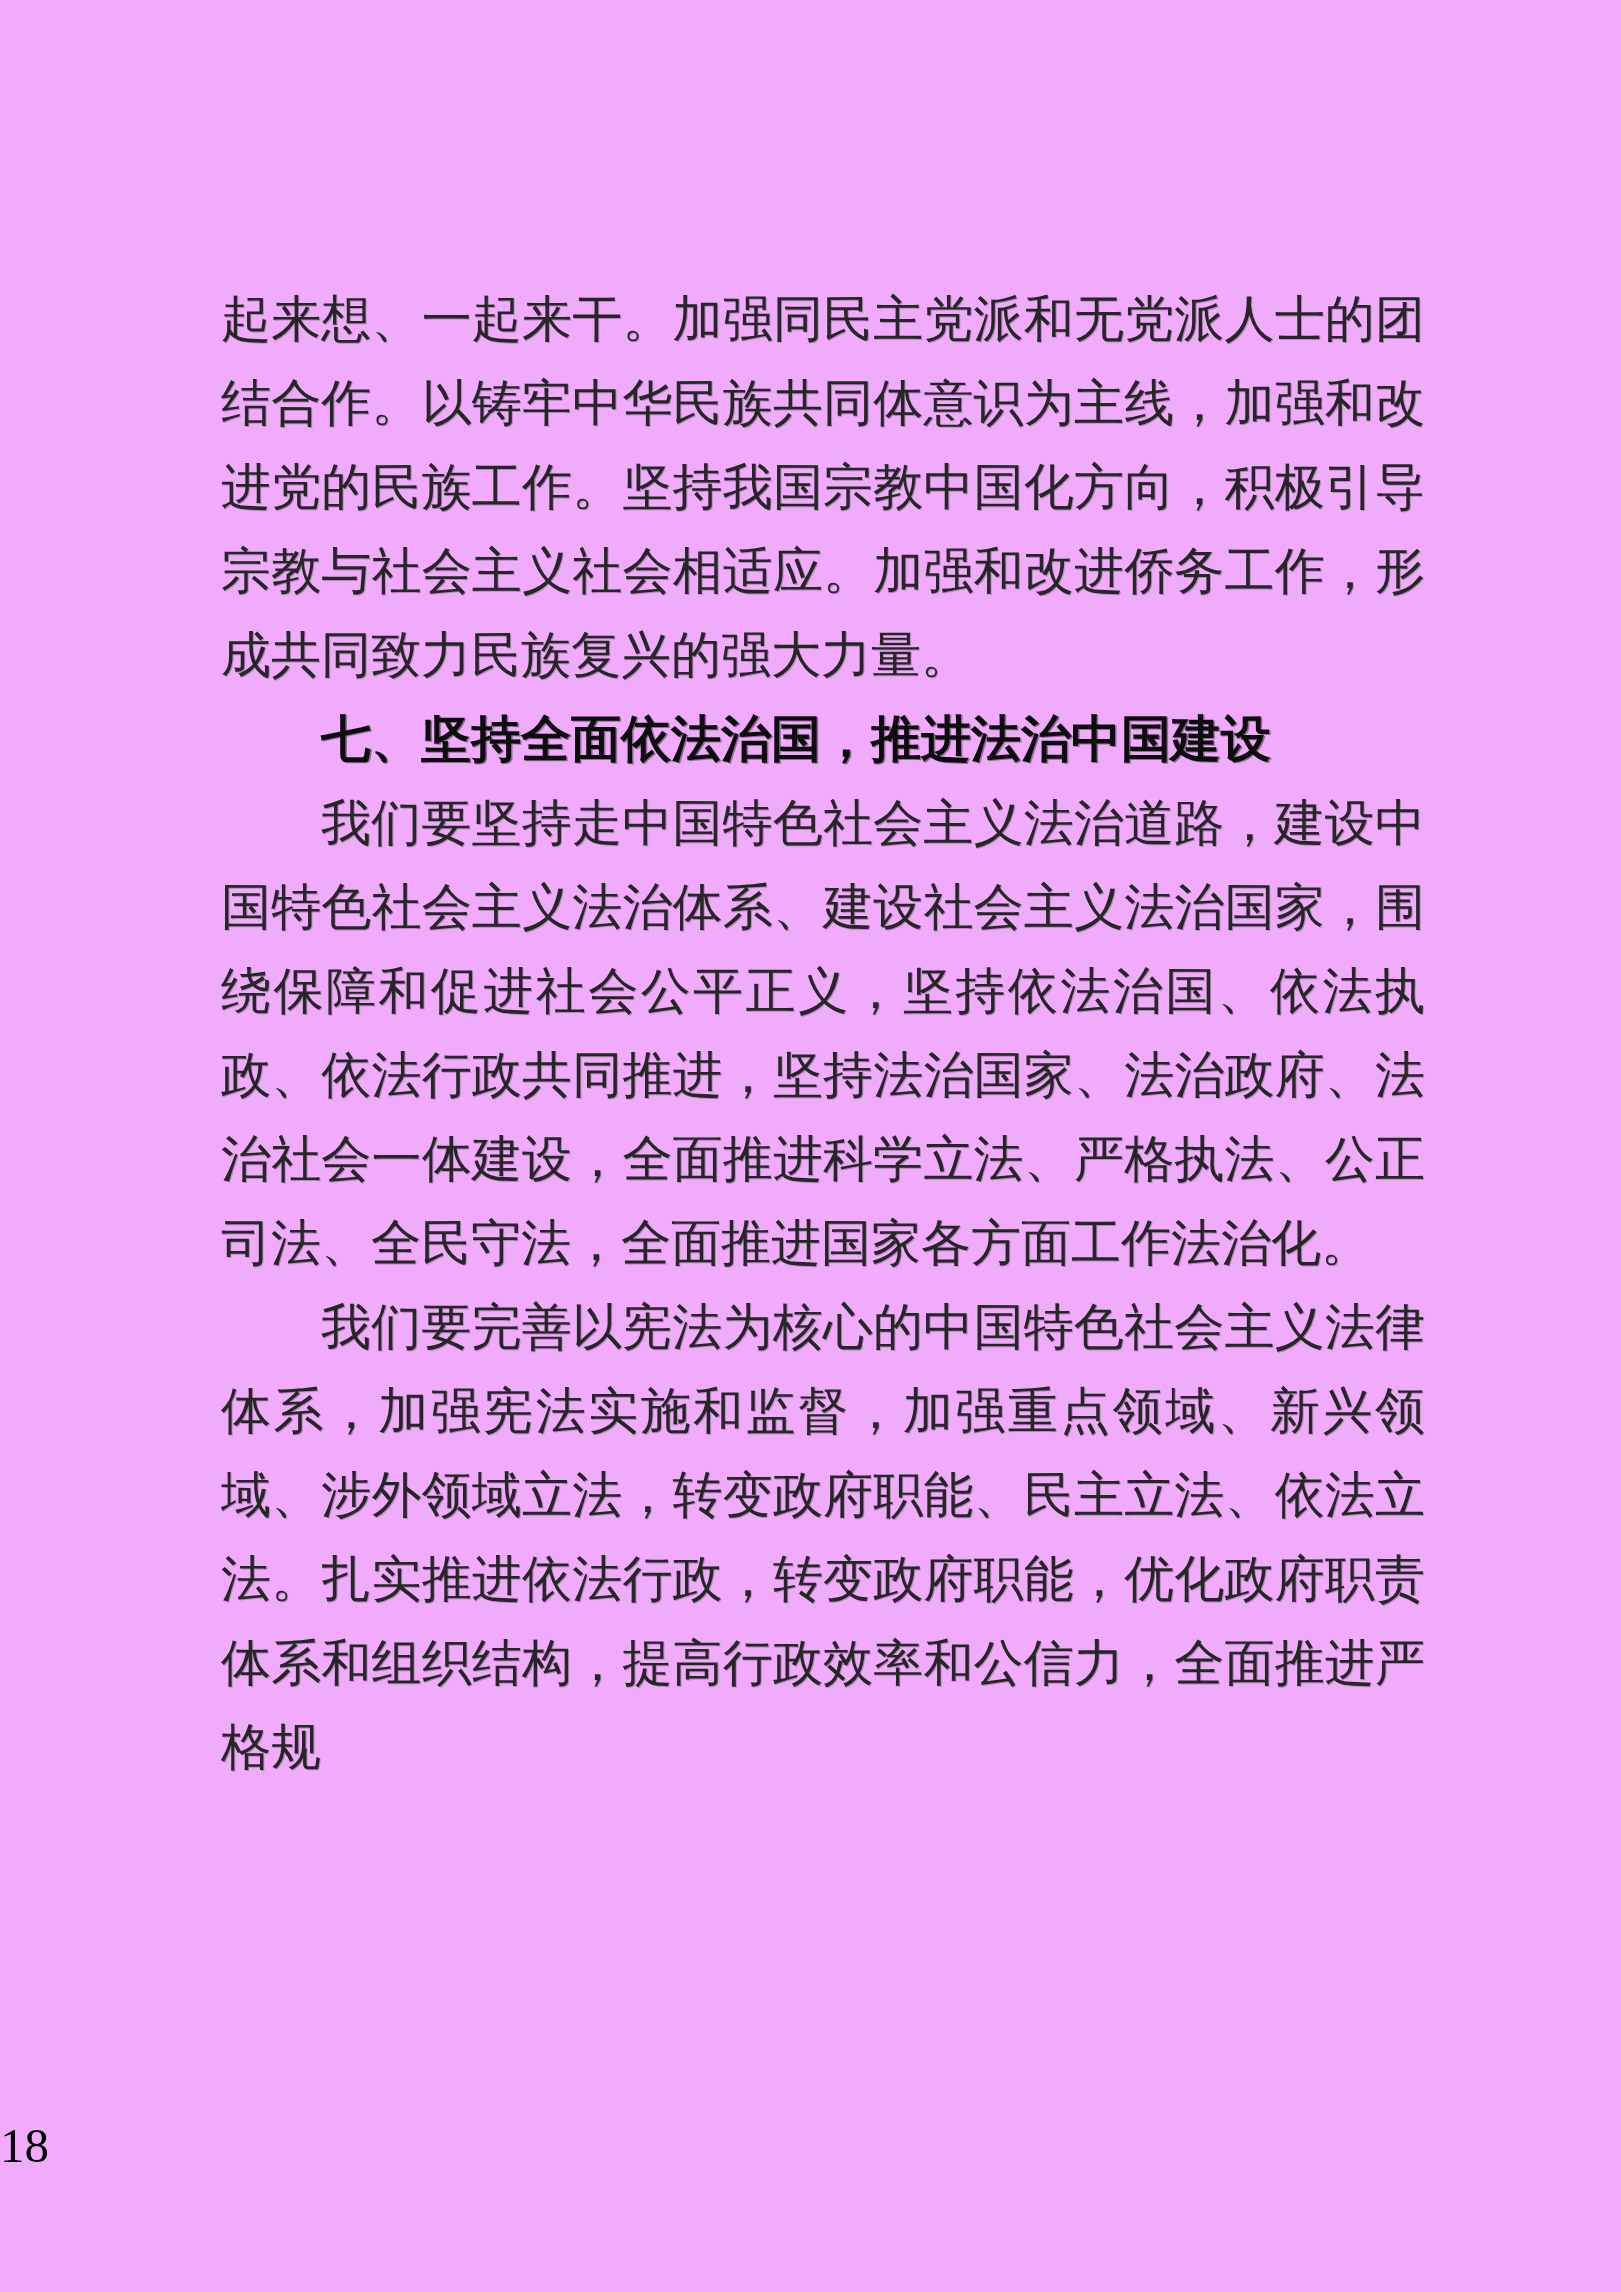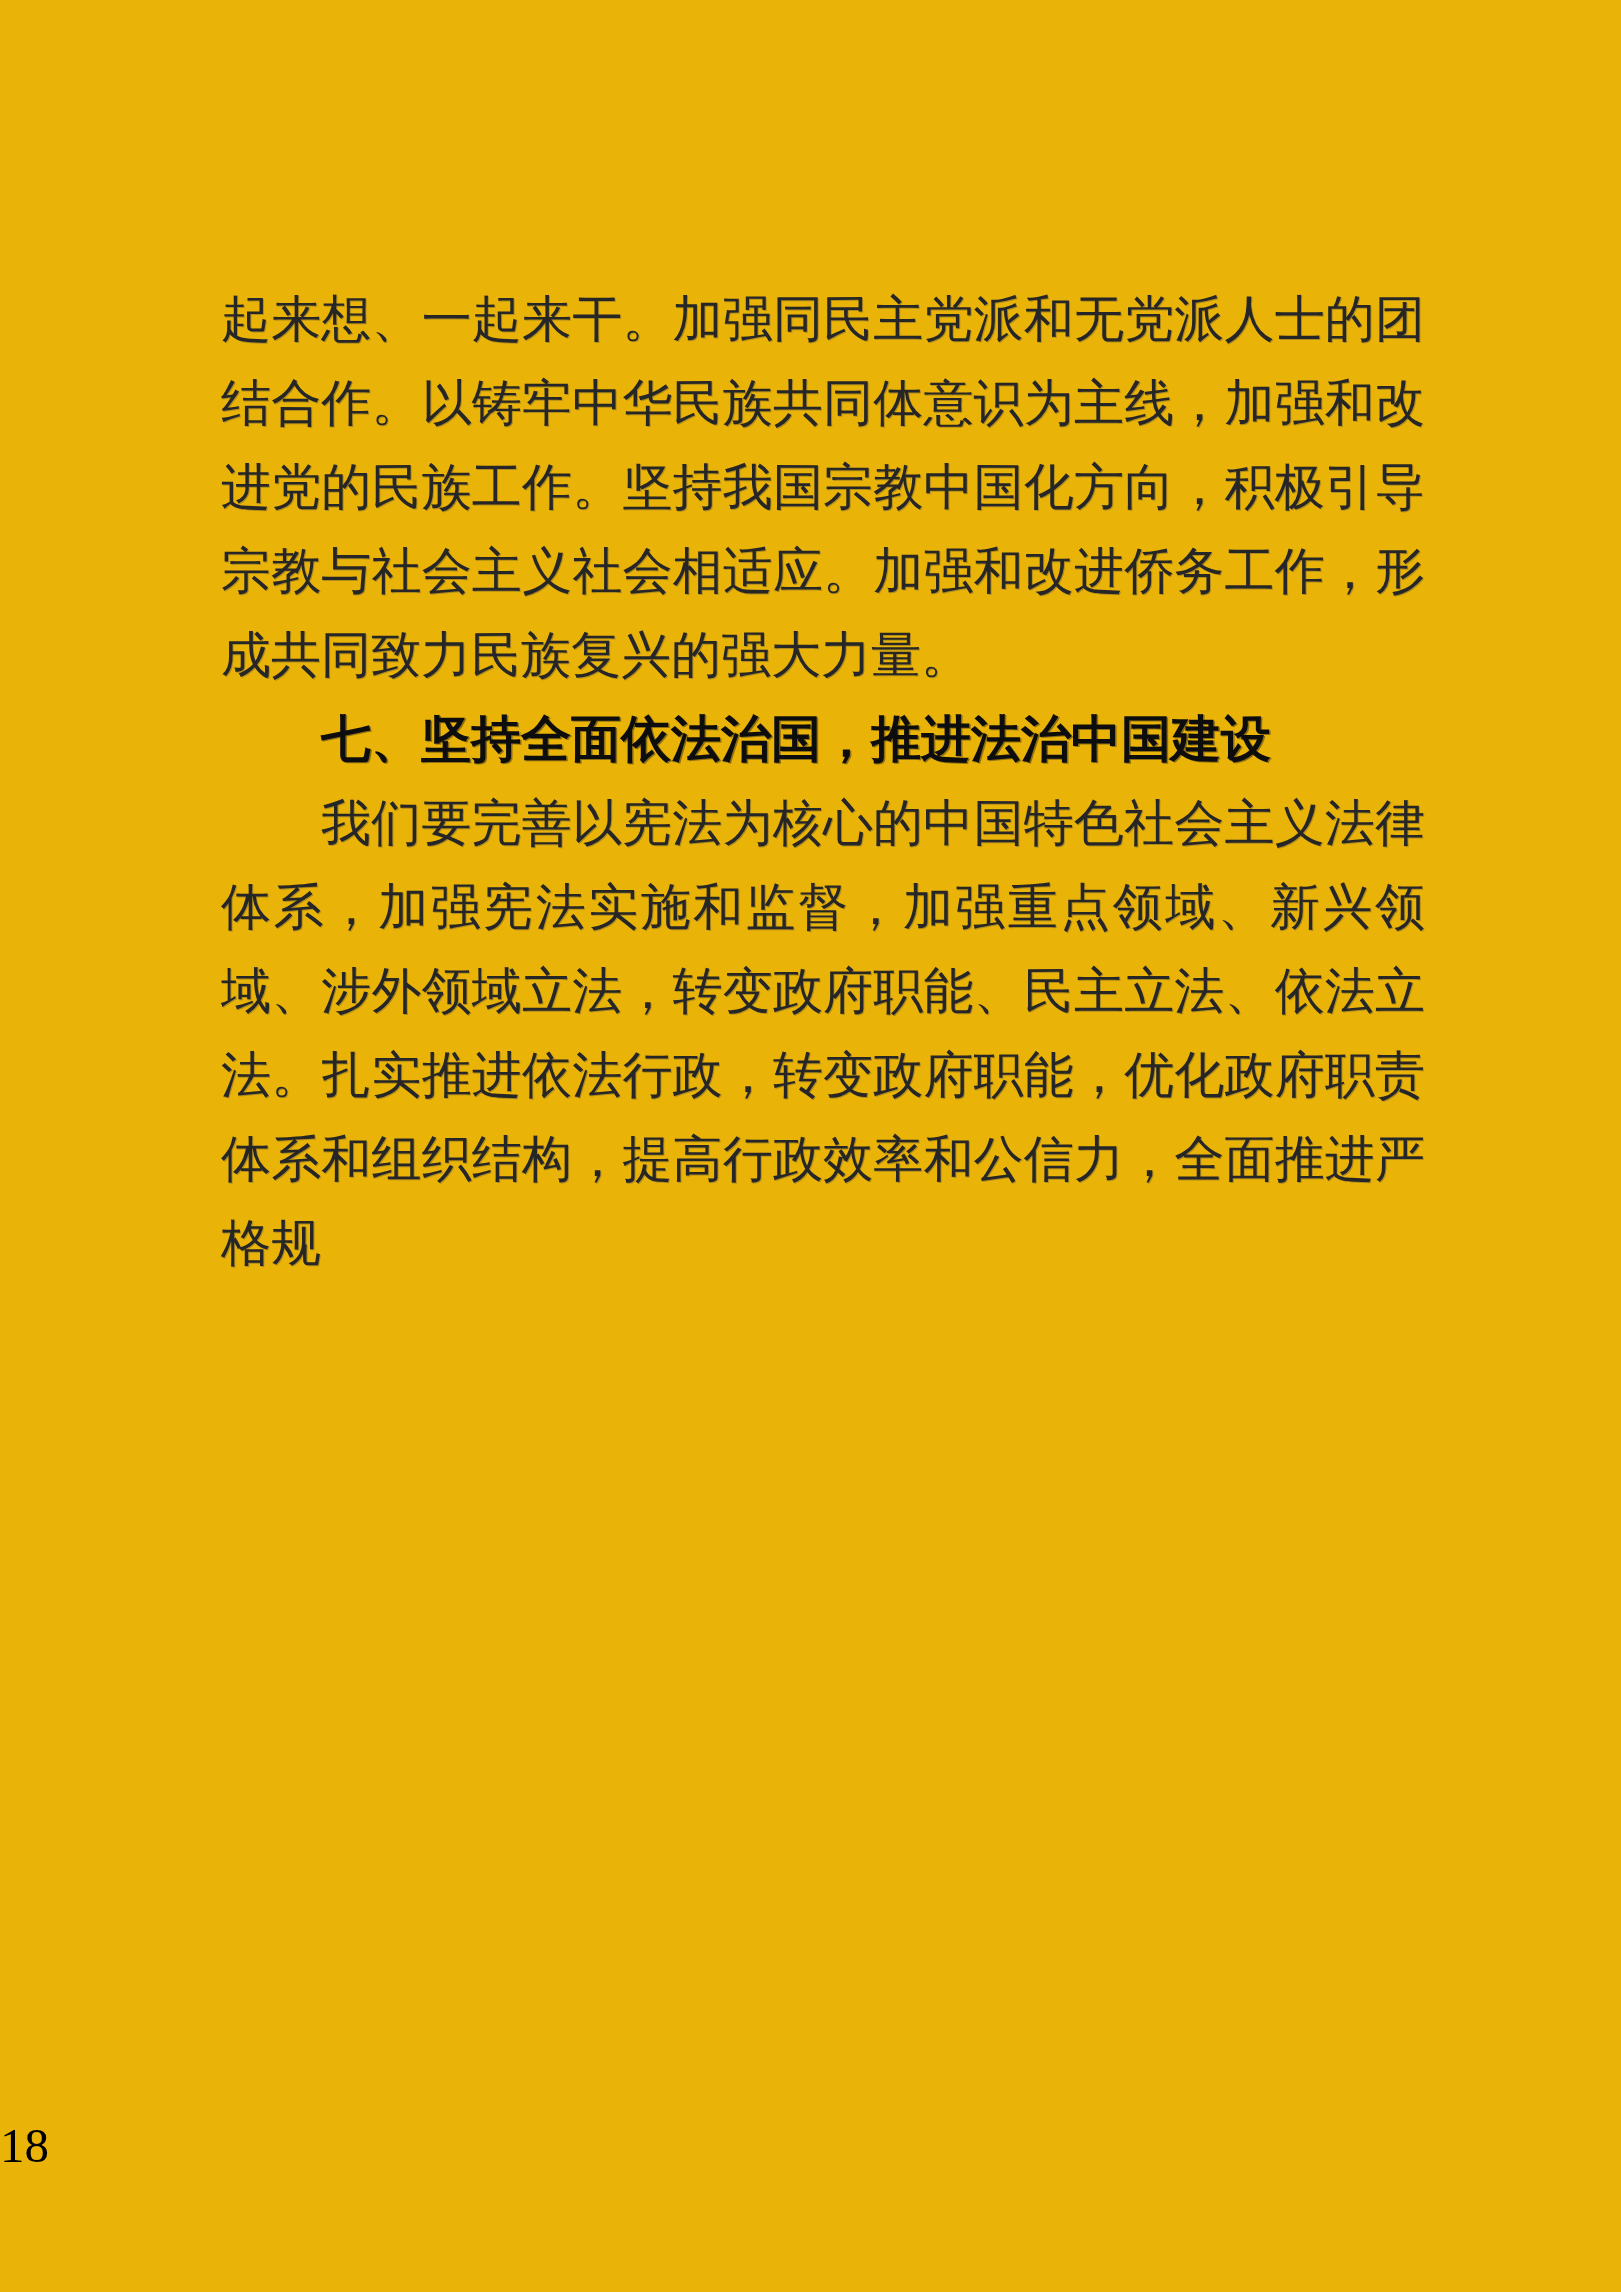--- a/index.html
+++ b/index.html
@@ -5,21 +5,21 @@
   html, body {
     margin: 0;
     padding: 0;
     background: #ffffff;
   }
   .page {
     position: relative;
     width: 1621px;
     height: 2293px;
     margin: 0 auto;
-    background: #eab308;
+    background: #f0abfc;
     overflow: hidden;
   }
   .text-block {
     position: absolute;
     left: 221px;
     top: 277px;
     width: 1204px;
     font-family: "Liberation Serif", "DejaVu Serif", serif;
     font-size: 50px;
     line-height: 84px;
@@ -60,17 +60,18 @@
     color: #000000;
   }
 </style>
 </head>
 <body>
 
 <div class="page">
   <div class="text-block">
     <p class="continuation">起来想、一起来干。加强同民主党派和无党派人士的团结合作。以铸牢中华民族共同体意识为主线，加强和改进党的民族工作。坚持我国宗教中国化方向，积极引导宗教与社会主义社会相适应。加强和改进侨务工作，形成共同致力民族复兴的强大力量。</p>
     <h2 class="section-heading">七、坚持全面依法治国，推进法治中国建设</h2>
+    <p>我们要坚持走中国特色社会主义法治道路，建设中国特色社会主义法治体系、建设社会主义法治国家，围绕保障和促进社会公平正义，坚持依法治国、依法执政、依法行政共同推进，坚持法治国家、法治政府、法治社会一体建设，全面推进科学立法、严格执法、公正司法、全民守法，全面推进国家各方面工作法治化。</p>
     <p>我们要完善以宪法为核心的中国特色社会主义法律体系，加强宪法实施和监督，加强重点领域、新兴领域、涉外领域立法，转变政府职能、民主立法、依法立法。扎实推进依法行政，转变政府职能，优化政府职责体系和组织结构，提高行政效率和公信力，全面推进严格规</p>
   </div>
   <div class="page-number">18</div>
 </div>
 
 
 </body></html>

